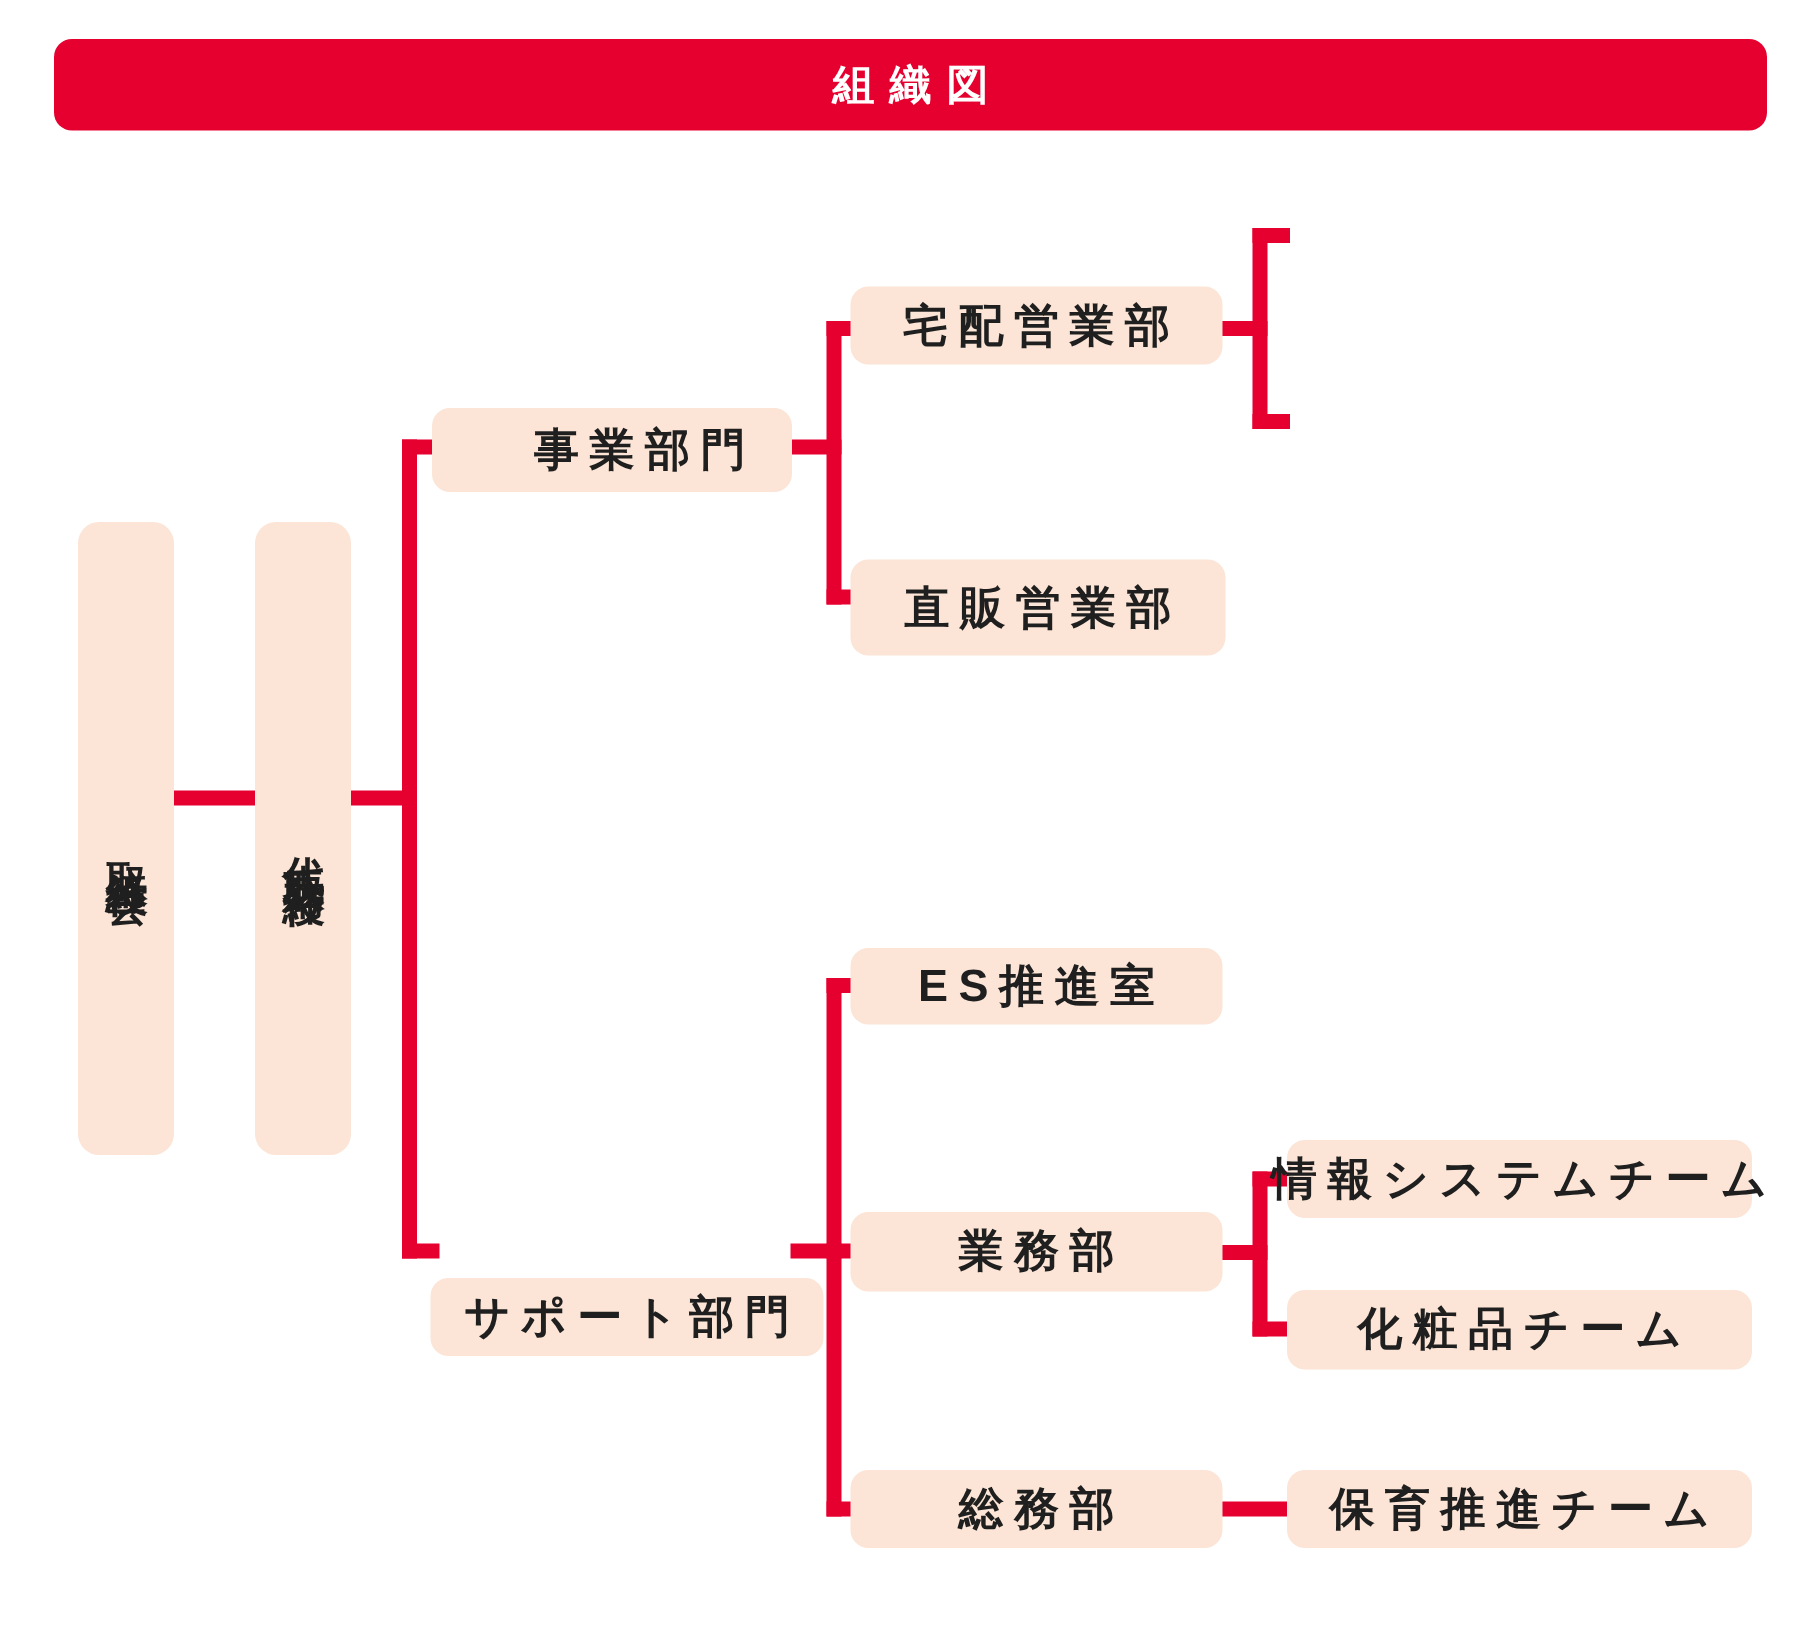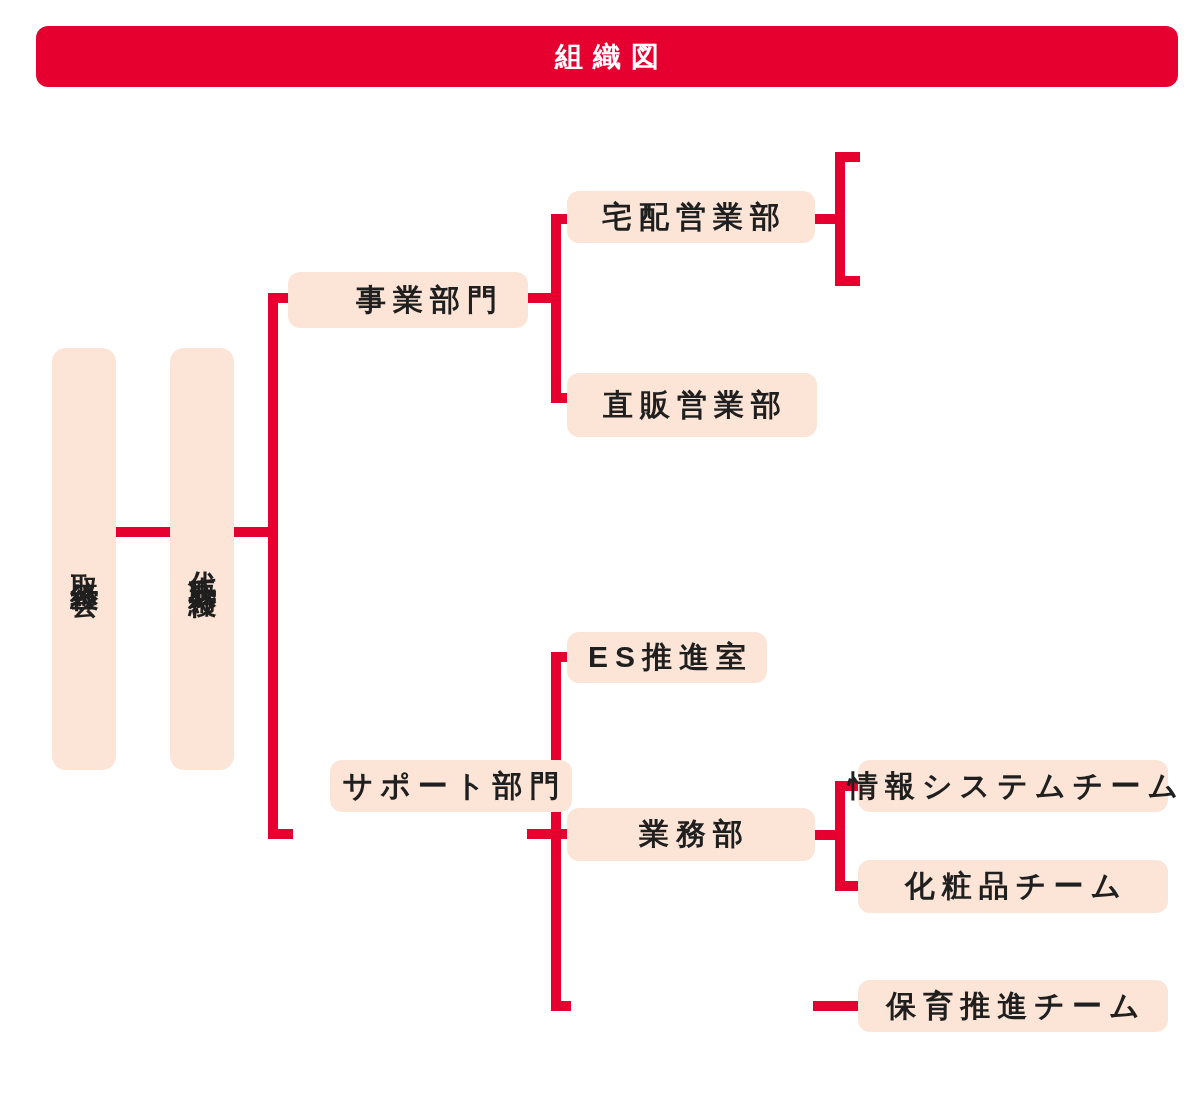--- a/index.html
+++ b/index.html
@@ -67,22 +67,22 @@
   .v-line { position: absolute; width: 10px;  background: var(--red); }
 
   
   .pos-board            { left: 52px;  top: 348px; width: 64px;  height: 422px; }
   .pos-ceo              { left: 170px; top: 348px; width: 64px;  height: 422px; }
   .pos-biz-division     { left: 288px; top: 272px; width: 240px; height: 56px; padding-left: 44px; }
   .pos-delivery-dept    { left: 567px; top: 191px; width: 248px; height: 52px; }
   .pos-delivery-team    { left: 858px; top: 132px; width: 244px; height: 52px; }
   .pos-cosmetics-team   { left: 858px; top: 255px; width: 244px; height: 52px; }
   .pos-direct-dept      { left: 567px; top: 373px; width: 250px; height: 64px; }
-  .pos-support-division { left: 287px; top: 760px; width: 242px; height: 52px; margin-left: 43px; }
-  .pos-es-office        { left: 567px; top: 632px; width: 200px; height: 51px; }
+  .pos-support-division { left: 287px; top: 852px; width: 262px; height: 52px; }
+  .pos-es-office        { left: 567px; top: 632px; width: 248px; height: 51px; }
   .pos-ops-dept         { left: 567px; top: 808px; width: 248px; height: 53px; }
   .pos-info-team        { left: 858px; top: 760px; width: 310px; height: 52px; }
   .pos-logistics-team   { left: 858px; top: 860px; width: 310px; height: 53px; }
   .pos-general-dept     { left: 567px; top: 980px; width: 248px; height: 52px; }
   .pos-childcare-team   { left: 858px; top: 980px; width: 310px; height: 52px; }
 
   
   .ln-main-trunk      { left: 268px; top: 293px; height: 546px; }
   .ln-biz-trunk       { left: 551px; top: 214px; height: 189px; }
   .ln-delivery-trunk  { left: 835px; top: 152px; height: 134px; }
@@ -145,15 +145,16 @@
   <div class="node node-vert pos-board">取締役会</div>
   <div class="node node-vert pos-ceo">代表取締役</div>
   <div class="node pos-biz-division">事業部門</div>
   <div class="node pos-delivery-dept">宅配営業部</div>
   <div class="node pos-direct-dept">直販営業部</div>
   <div class="node pos-support-division">サポート部門</div>
   <div class="node pos-es-office">ES推進室</div>
   <div class="node pos-ops-dept">業務部</div>
   <div class="node pos-info-team">情報システムチーム</div>
   <div class="node pos-logistics-team">化粧品チーム</div>
+  <div class="node pos-general-dept">総務部</div>
   <div class="node pos-childcare-team">保育推進チーム</div>
 
 </div>
 
 </body></html>

